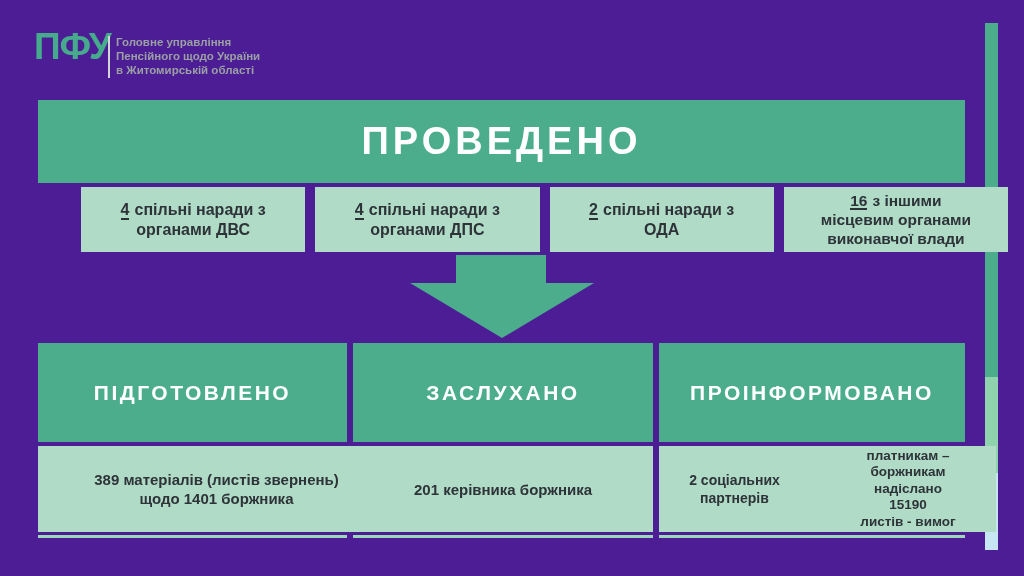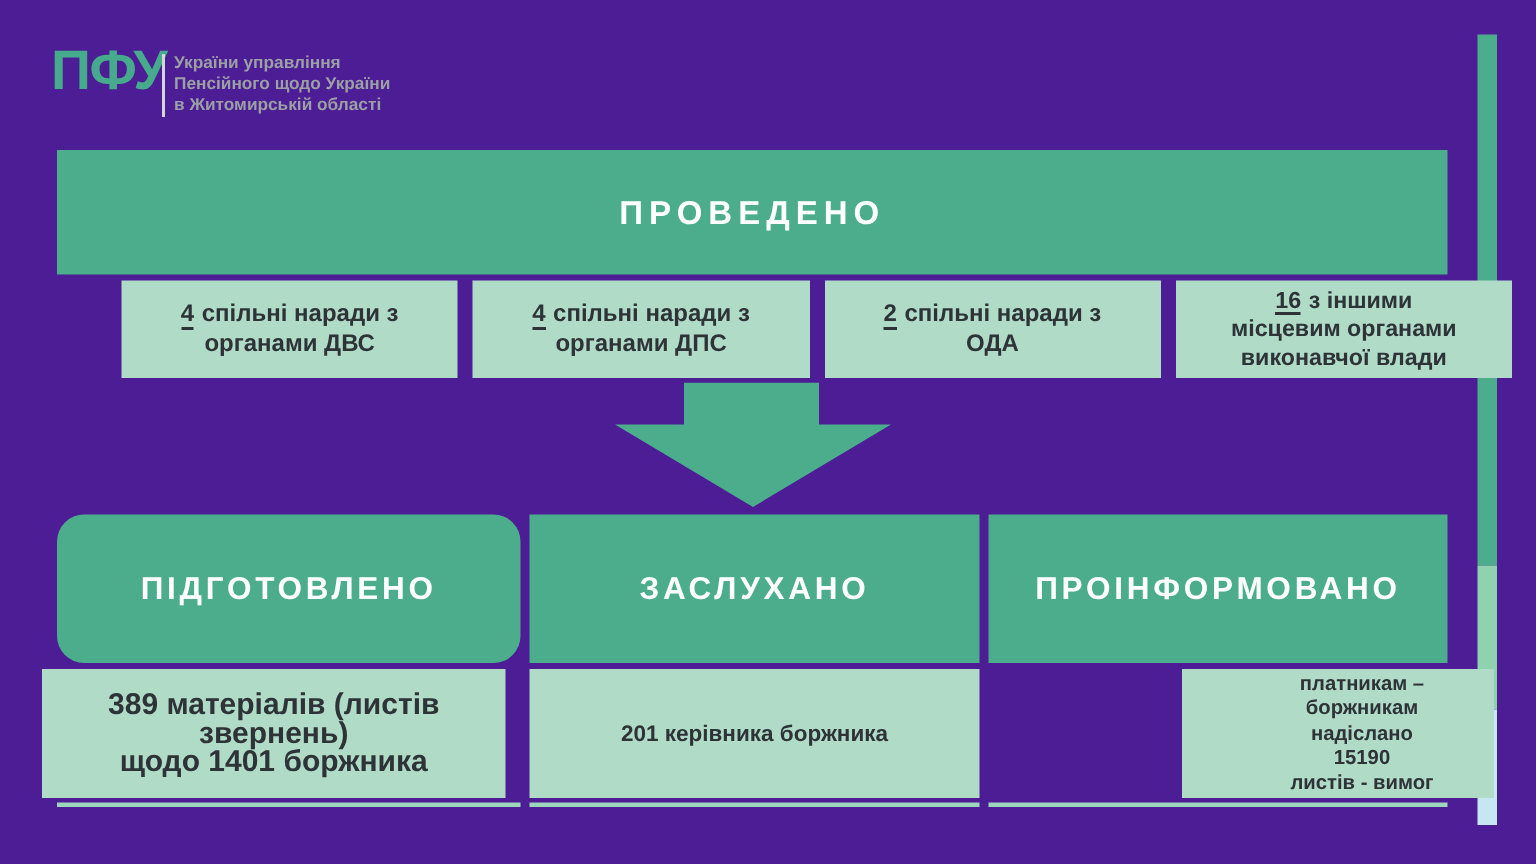--- a/index.html
+++ b/index.html
@@ -40,45 +40,45 @@
   }
   .light-cell{
     display:flex;align-items:center;justify-content:center;
     color:#2e3338;font-weight:700;text-align:center;
     white-space:pre-line;
   }
 
   
   .top-header{
     position:absolute;left:38px;top:100px;width:927px;height:83px;
-    font-size:22px;letter-spacing:4px;
+    font-size:38px;letter-spacing:4px;
   }
   .top-cells{
     position:absolute;left:38px;top:187px;width:927px;height:65px;
     display:flex;gap:10px;padding-left:43px;
   }
   .top-cells .light-cell{flex:1 1 0;font-size:16px;line-height:20px;padding:2px 6px;display:block;display:flex;}
   .top-cells .cell-inner{white-space:pre-line;}
   .top-cells .cell-small{font-size:15.5px;line-height:19px;}
   .num{
     display:inline-block;border-bottom:2px solid #2e3338;
     line-height:1.0;margin-right:5px;
   }
 
   
   .arrow{position:absolute;left:410px;top:255px;width:184px;height:84px;}
 
   
   .bh{position:absolute;top:343px;height:99px;font-size:21px;letter-spacing:2.5px;}
-  .bh1{left:38px;width:309px;border-radius:18px;}
+  .bh1{left:38px;width:309px;}
   .bh2{left:353px;width:300px;}
   .bh3{left:659px;width:306px;}
 
   .bc{position:absolute;top:446px;height:86px;}
-  .bc1{left:28px;width:309px;font-size:20px;line-height:19px;}
+  .bc1{left:38px;width:309px;font-size:15px;line-height:19px;padding-left:24px;}
   .bc2{left:353px;width:300px;font-size:15px;line-height:19px;}
   .bc3a{left:659px;width:151px;font-size:14px;line-height:18px;}
   .bc3b{left:788px;width:176px;font-size:13.5px;line-height:16.5px;padding-left:32px;}
 
   .underline-seg{position:absolute;top:535px;height:3px;background:#9cd6bb;}
   .u1{left:38px;width:309px;}
   .u2{left:353px;width:300px;}
   .u3{left:659px;width:306px;}
 
   
@@ -88,21 +88,21 @@
   .bg-blue{background:#c7e6f3;}
 </style>
 </head>
 <body>
 
 <div class="slide">
 
   <div class="logo-abbr">ПФУ</div>
   <div class="logo-divider"></div>
   <div class="logo-org">
-    <div>України управління</div>
+    <div>Головне управління</div>
     <div>Пенсійного щодо України</div>
     <div>в Житомирській області</div>
   </div>
 
   <div class="strip s1 bg-green"></div>
   <div class="strip s2 bg-mid"></div>
   <div class="strip s3 bg-blue"></div>
 
   <div class="top-header green-head bg-green">ПРОВЕДЕНО</div>
 
@@ -130,20 +130,22 @@
     <polygon points="46,0 136,0 136,28 184,28 92,83 0,28 46,28" fill="#4cad8c"></polygon>
   </svg>
 
   <div class="bh bh1 green-head bg-green">ПІДГОТОВЛЕНО</div>
   <div class="bh bh2 green-head bg-green">ЗАСЛУХАНО</div>
   <div class="bh bh3 green-head bg-green">ПРОІНФОРМОВАНО</div>
 
   <div class="bc bc1 light-cell bg-light">389 матеріалів (листів звернень)
 щодо 1401 боржника</div>
   <div class="bc bc2 light-cell bg-light">201 керівника боржника</div>
+  <div class="bc bc3a light-cell bg-light">2 соціальних
+партнерів</div>
   <div class="bc bc3b light-cell bg-light">платникам –
 боржникам
 надіслано
 15190
 листів - вимог</div>
 
   <div class="underline-seg u1"></div>
   <div class="underline-seg u2"></div>
   <div class="underline-seg u3"></div>
 

